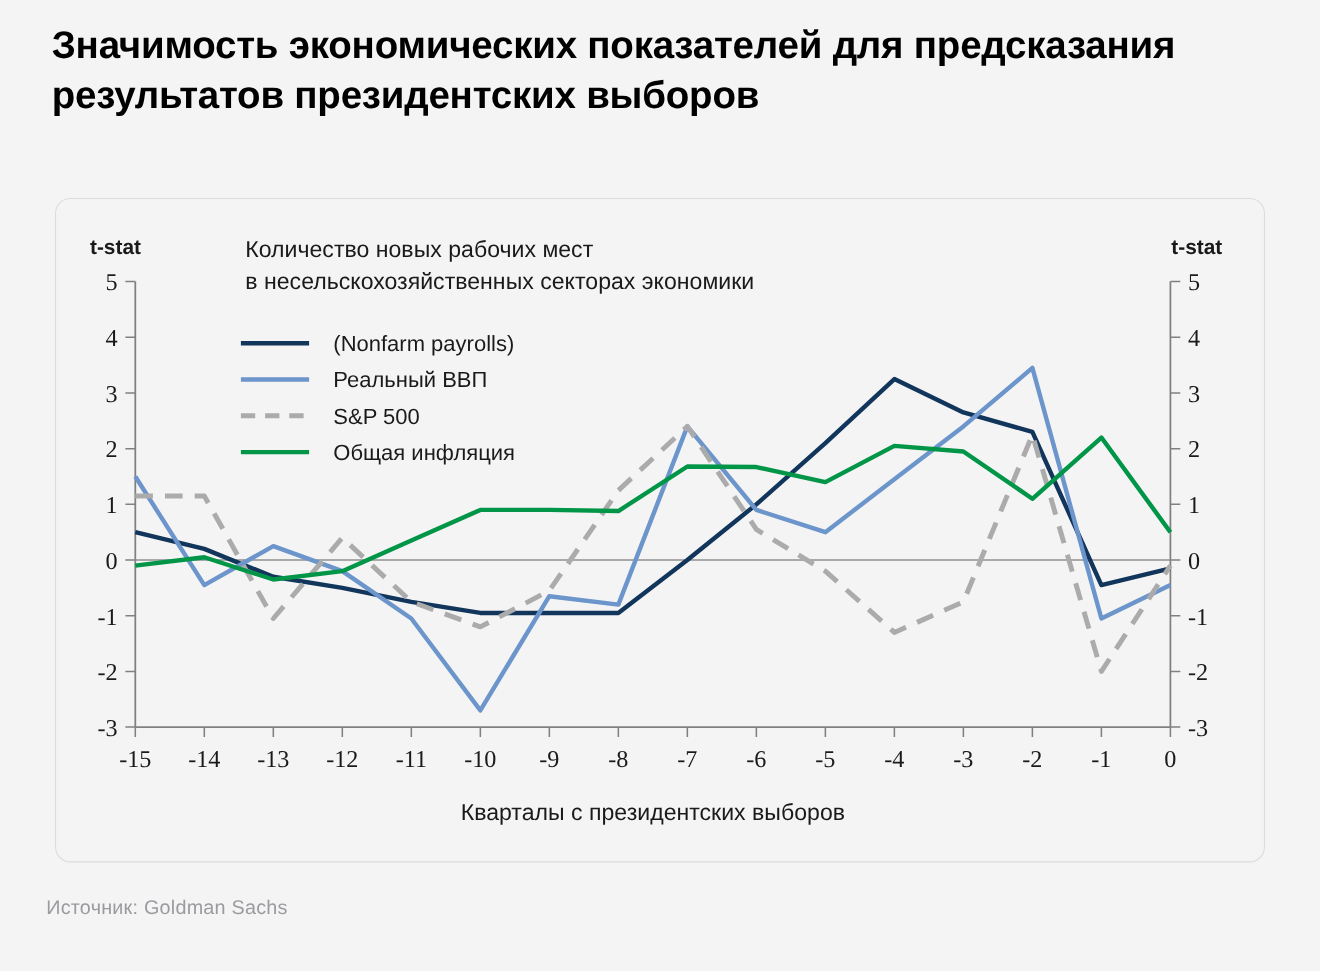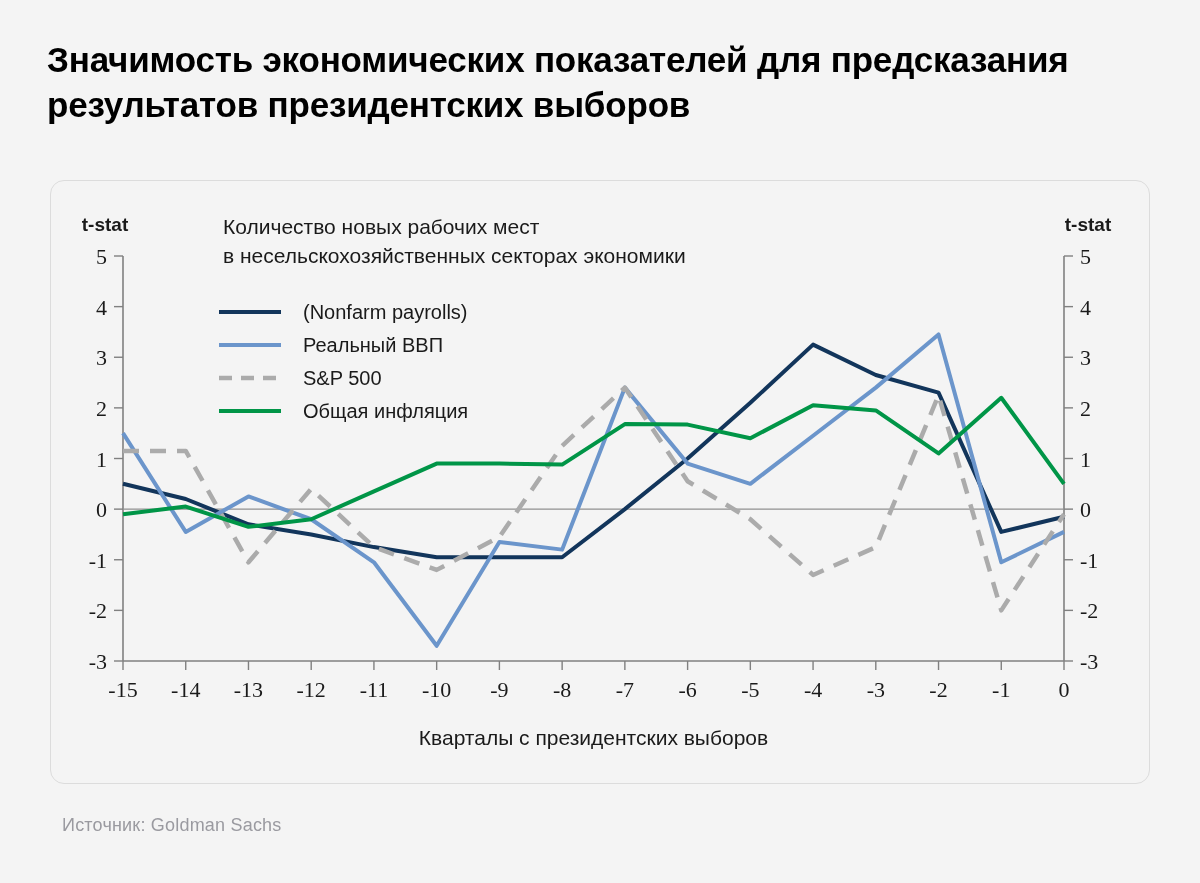--- a/index.html
+++ b/index.html
@@ -11,21 +11,21 @@
     font-family: "Liberation Sans", sans-serif;
   }
   #page {
     position: relative;
     width: 1200px; height: 883px;
     background: #F4F4F4;
     overflow: hidden;
   }
   #title {
     position: absolute;
-    left: 47px; top: 38px;
+    left: 47px; top: 20px;
     width: 1120px;
     font-size: 35px;
     font-weight: bold;
     line-height: 1.28;
     color: #000000;
     letter-spacing: -0.2px;
   }
   #chart-card {
     position: absolute;
     left: 50px; top: 180px;
@@ -65,21 +65,21 @@
     fill: #1a1a1a;
   }
   .legend-label {
     font-family: "Liberation Sans", sans-serif;
     font-size: 20px;
     fill: #1a1a1a;
   }
   .legend-swatch { stroke-linecap: butt; }
   #source {
     position: absolute;
-    left: 62px; top: 815px;
+    left: 42px; top: 815px;
     font-size: 18px;
     color: #9A9AA0;
     letter-spacing: 0.2px;
   }
 </style>
 </head>
 <body>
 
 <div id="page">
 

